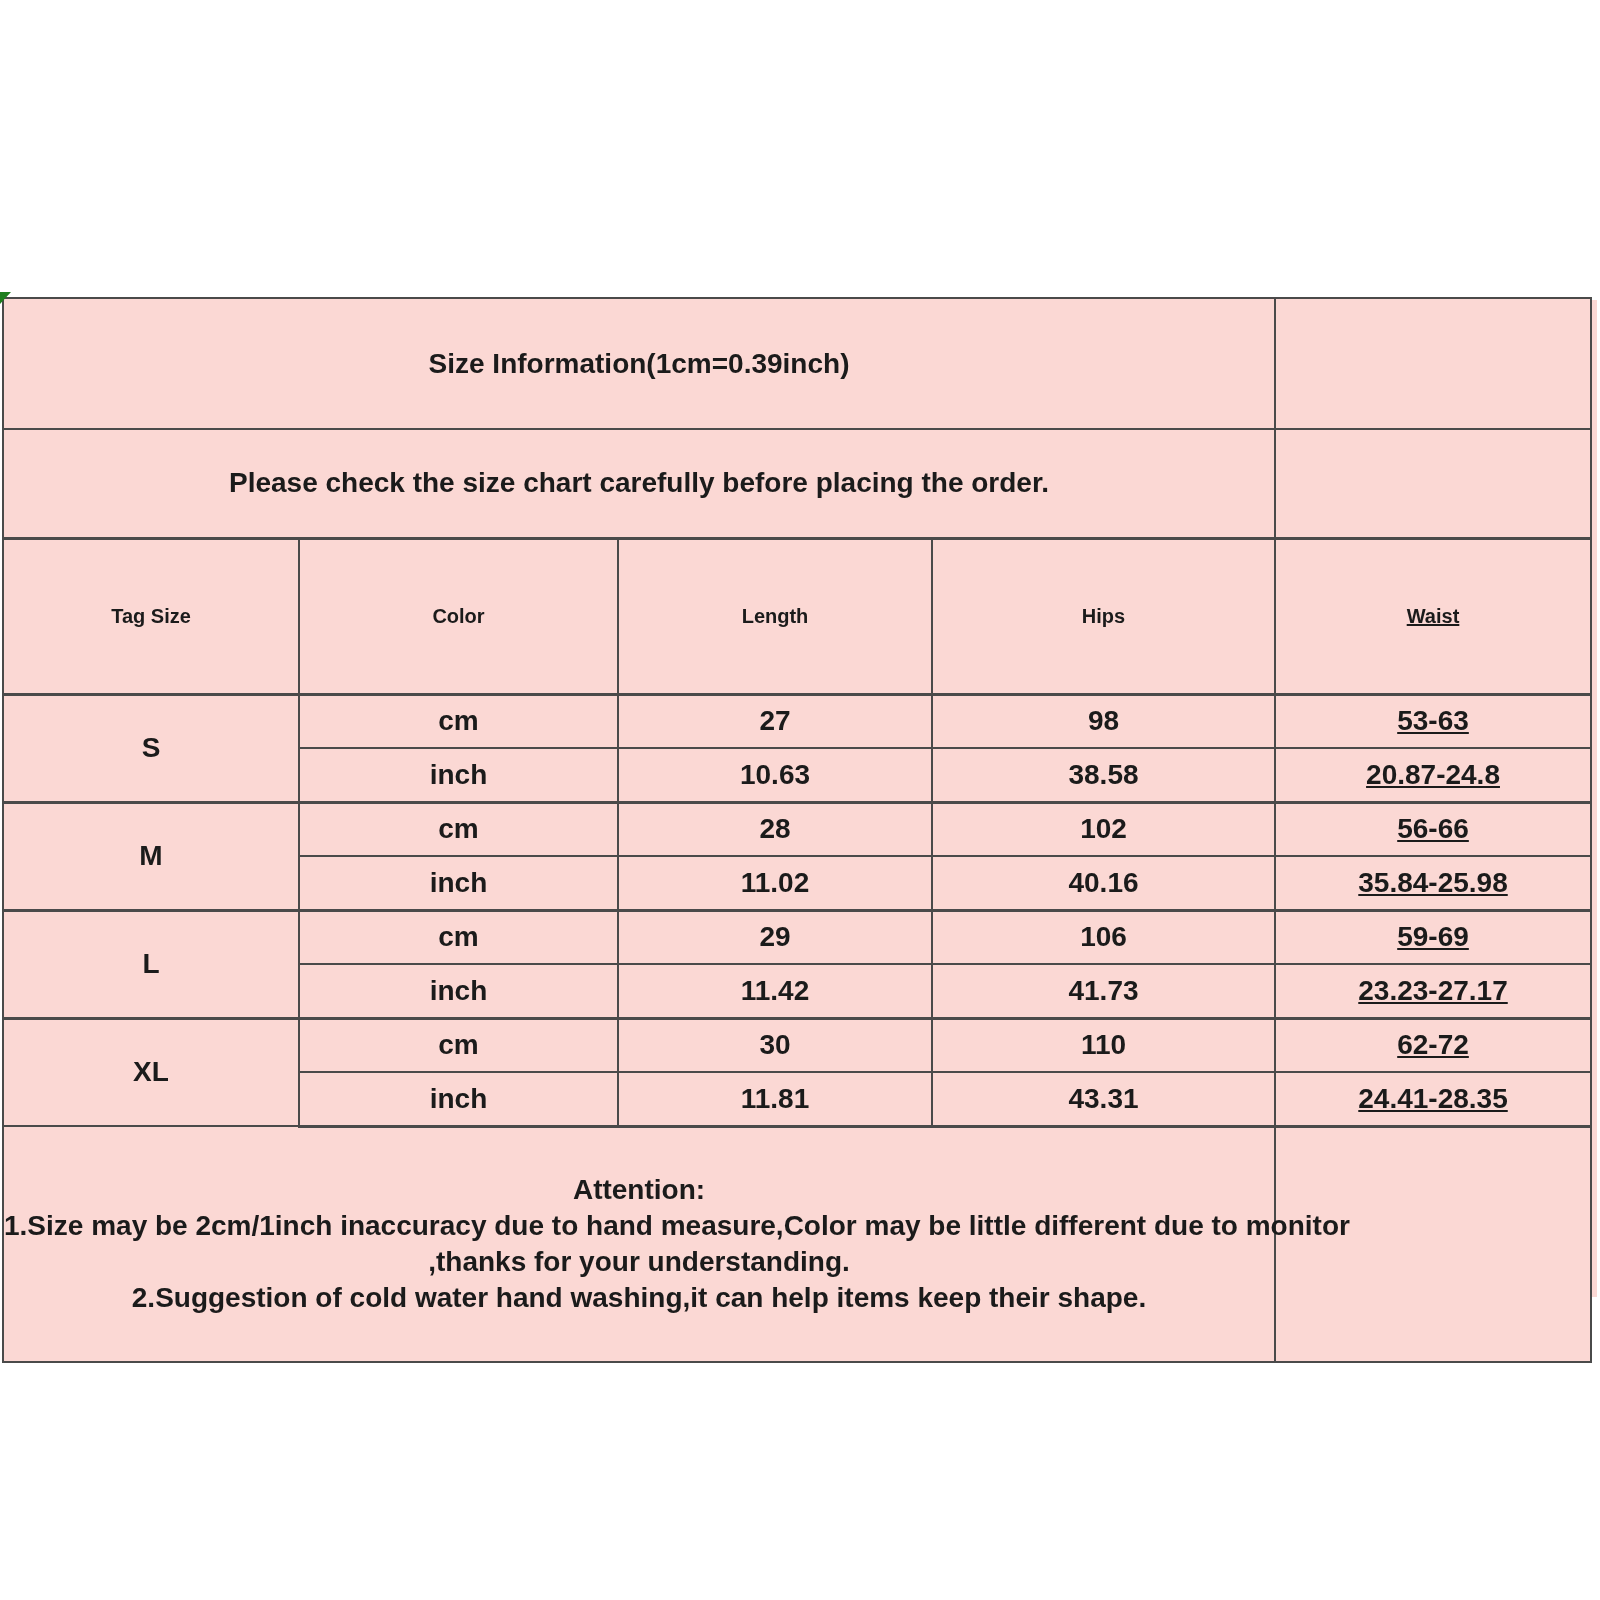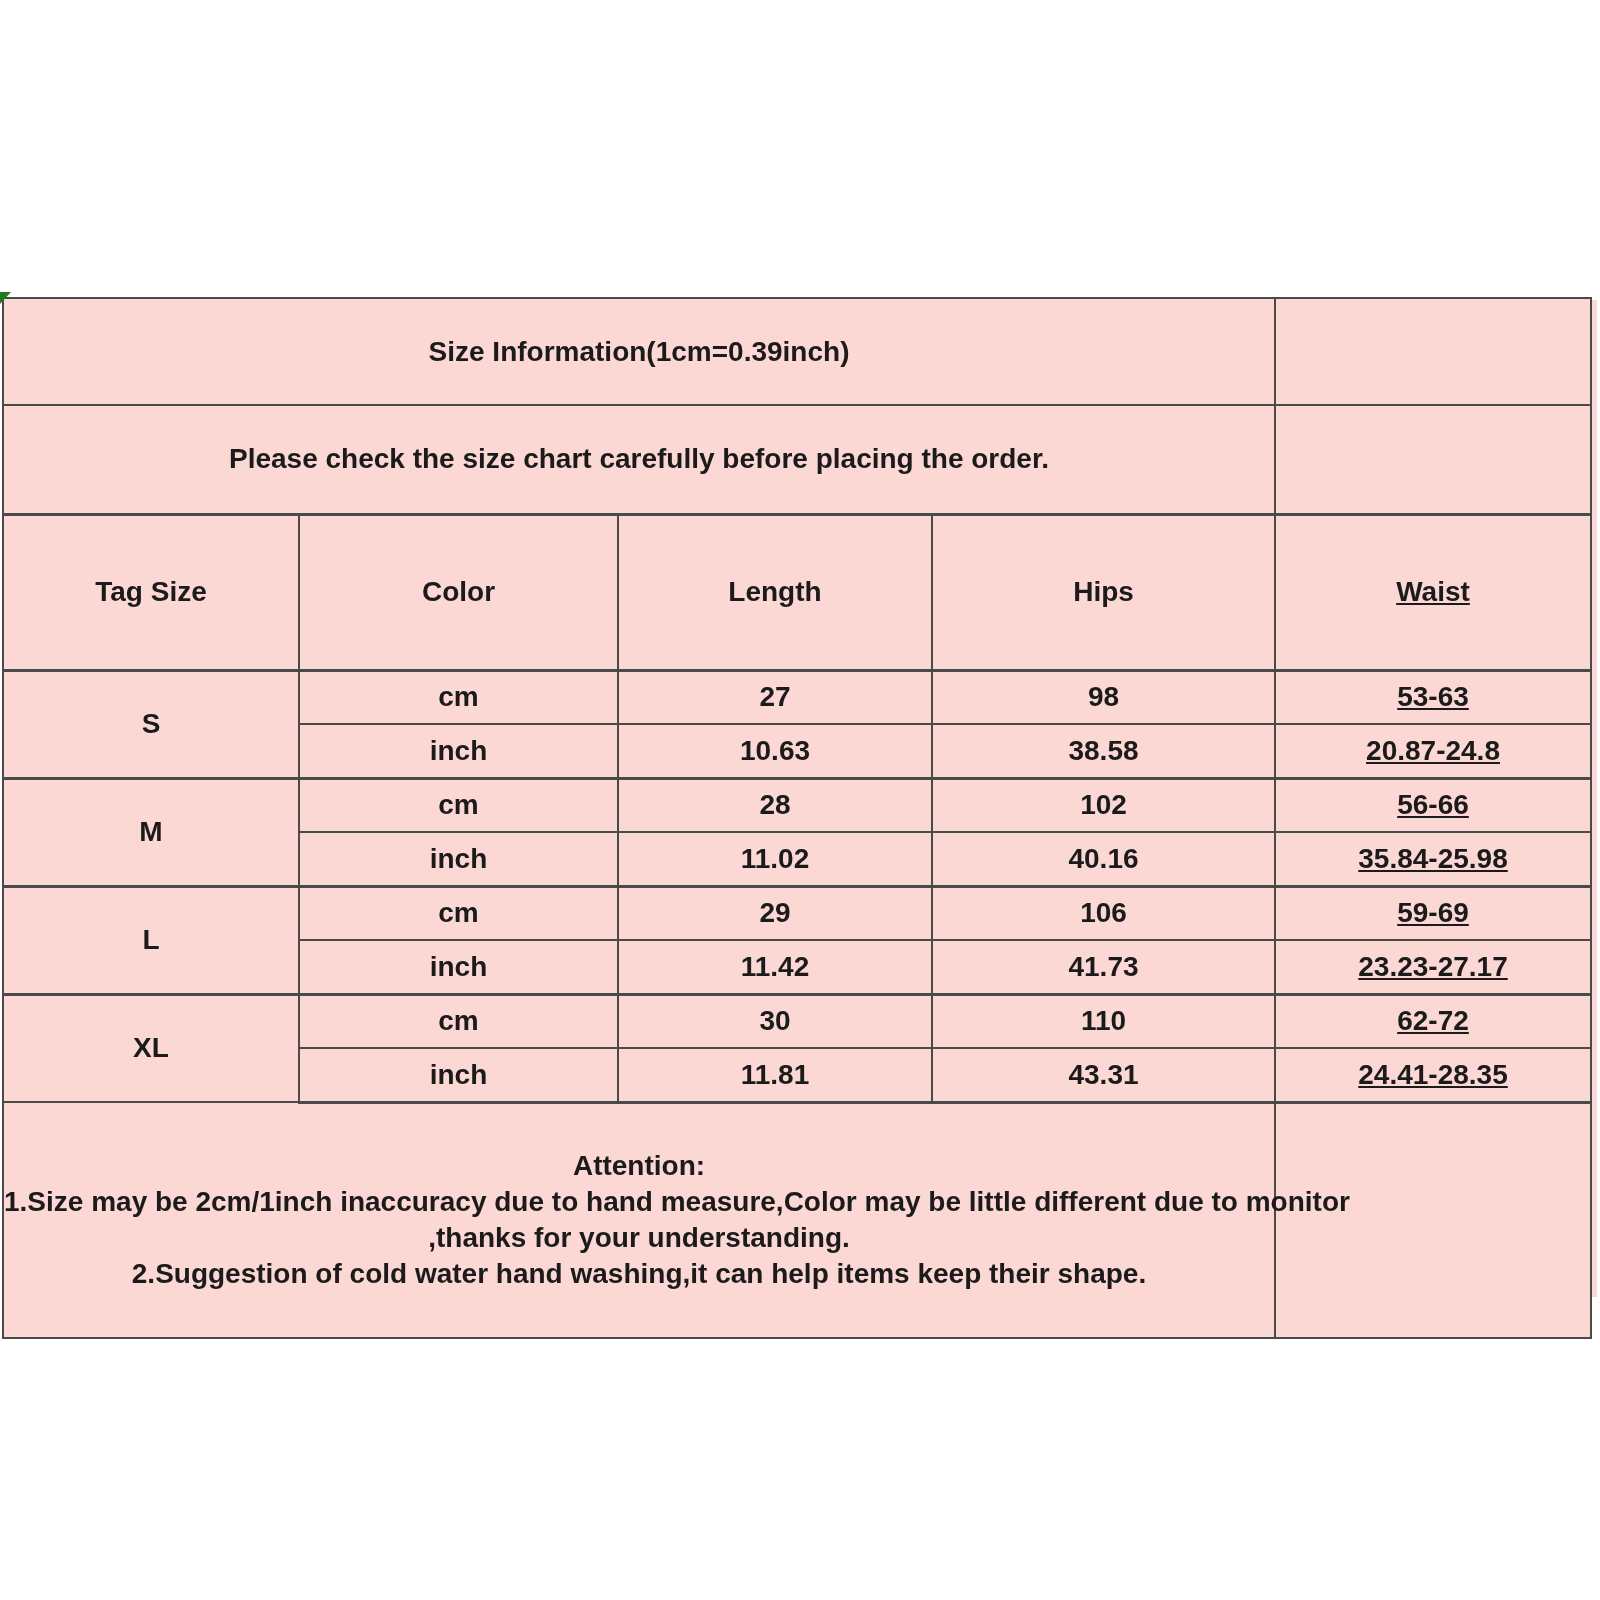--- a/index.html
+++ b/index.html
@@ -43,21 +43,21 @@
     border:2px solid var(--border, #4a4a4a);
     background:var(--pink, #fbd8d4);
     text-align:center;
     vertical-align:middle;
     font-size:28px;
     font-weight:700;
     padding:0;
     overflow:visible;
   }
 
-  tr.r-title { height:107px; }
+  tr.r-title { height:131px; }
   tr.r-sub   { height:109px; }
   tr.r-head  { height:156px; }
   tr.r-data  { height:54px;  }
   tr.r-att   { height:236px; }
 
   td.cl { border-left-width:3px; }
   td.cr { border-right-width:3px;text-decoration:underline; }
 
   td.title-cell {
     border-top-width:3px;
@@ -66,21 +66,21 @@
     font-size:28px;
   }
   td.sub-cell {
     font-weight:400;
     font-size:26px;
     padding-top:14px;
   }
   tr.r-head td {
     border-top-width:3px;
     border-bottom-width:3px;
-    font-size:28px;
+    font-size:20px;
   }
   td.tag-cell { font-size:30px; }
 
   tr.r-data.grp td  { border-top-width:3px; }
   tr.r-data.last td { border-bottom-width:3px; }
 
   td.att-cell {
     border-top-width:3px;
     border-bottom-width:3px;
     text-align:left;

